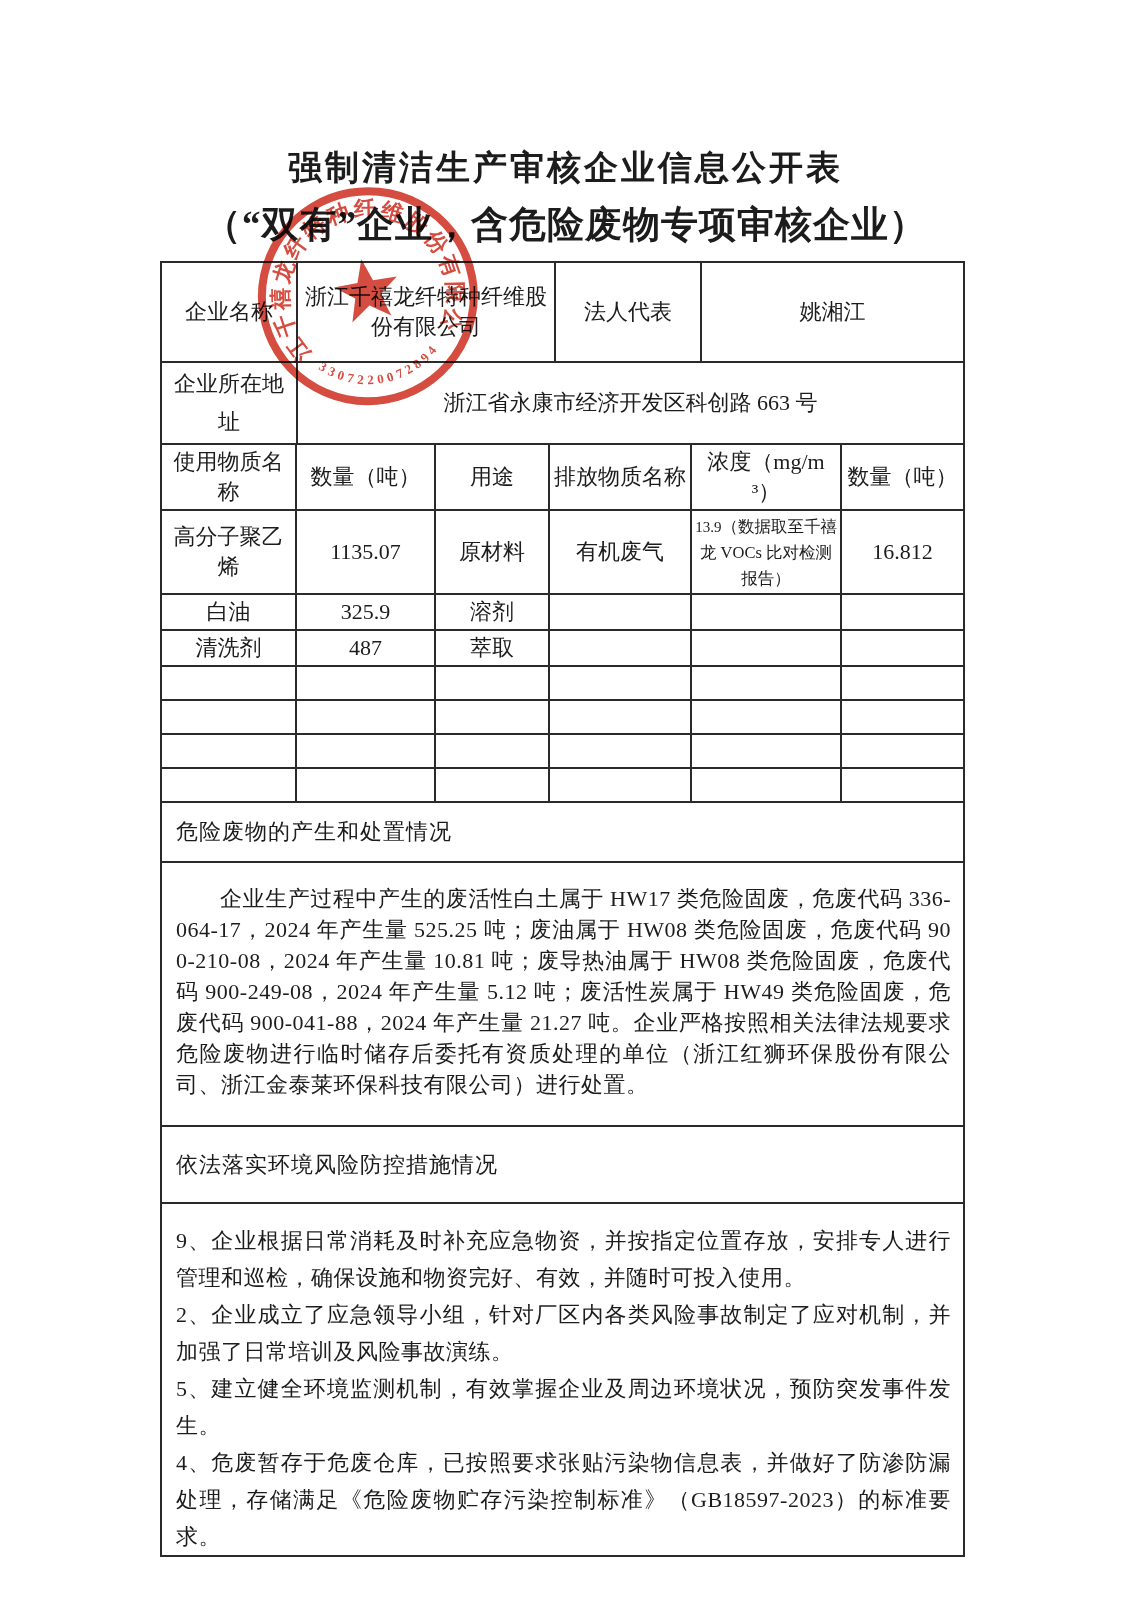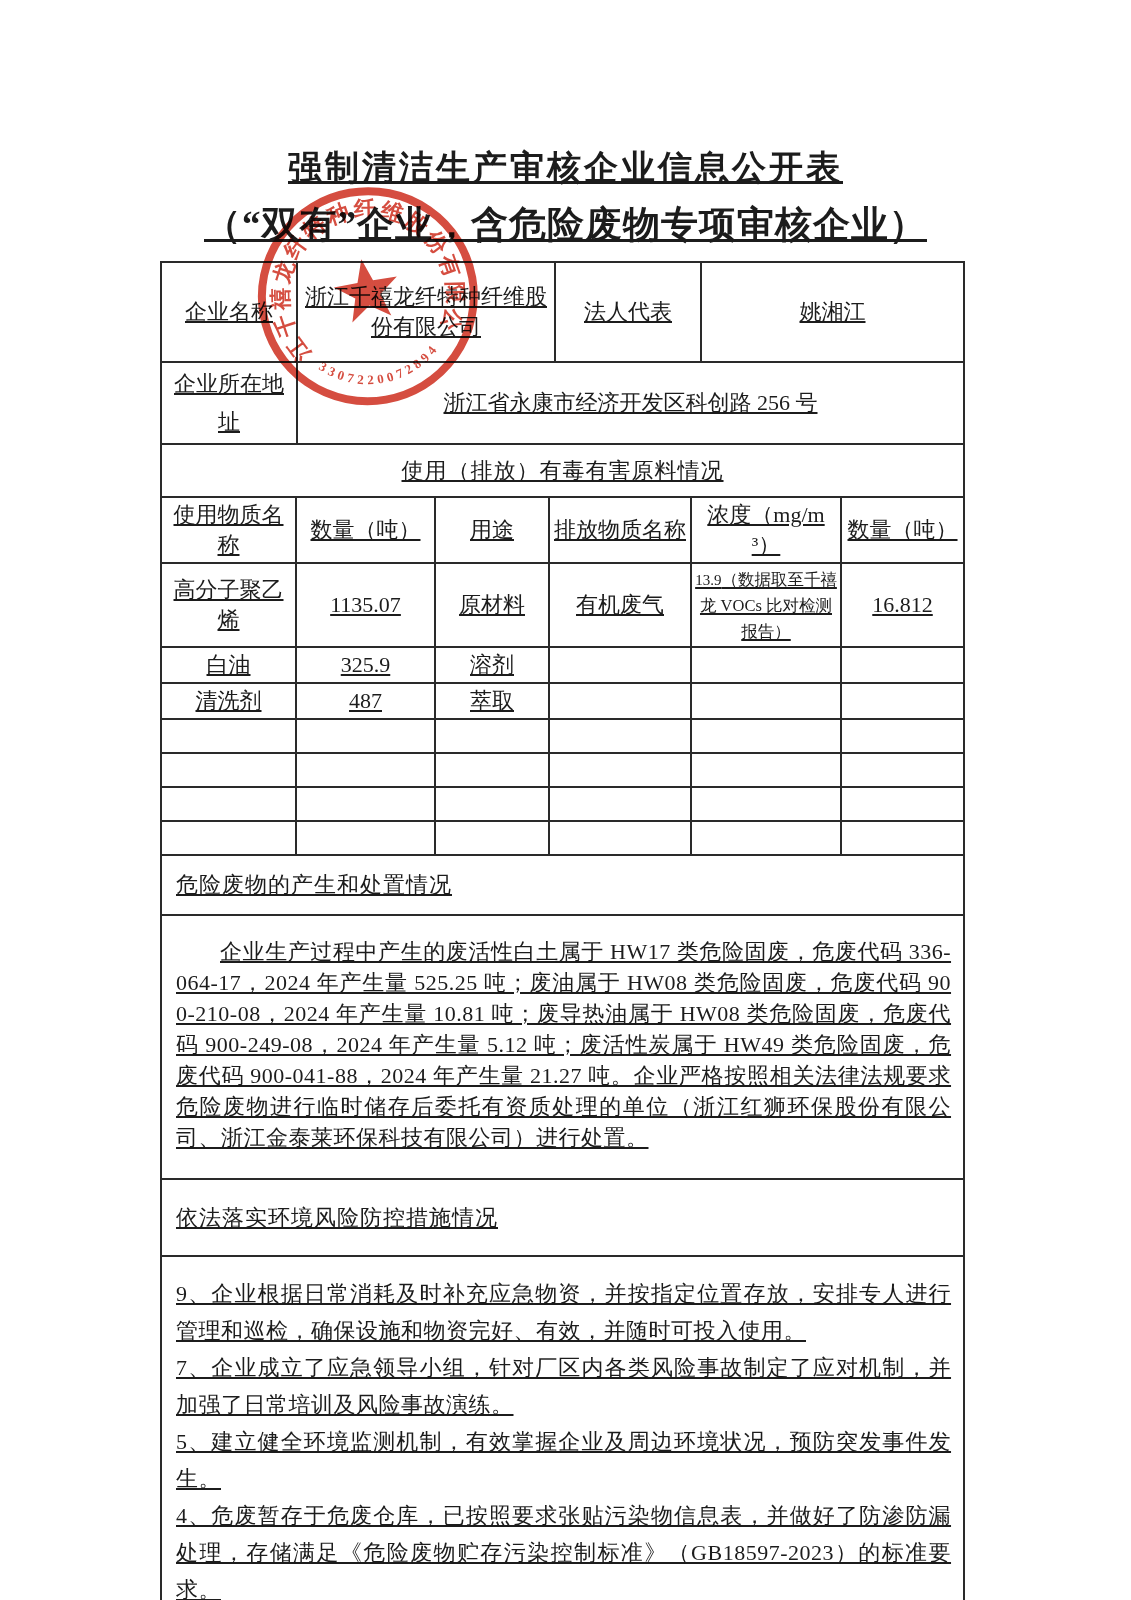--- a/index.html
+++ b/index.html
@@ -3,21 +3,20 @@
 <meta charset="utf-8">
 <style>
   html,body{margin:0;padding:0;background:#ffffff;}
   .page{
     position:relative;
     width:1131px;height:1600px;
     background:#ffffff;
     font-family:"Liberation Serif","DejaVu Serif",serif;
     color:#1c1c1c;
     overflow:hidden;
-    text-decoration:underline;
   }
   .title{
     padding-top:148px;
     text-align:center;
     font-size:34px;
     font-weight:bold;
     letter-spacing:3px;
     line-height:1.2;
   }
   .subtitle{
@@ -104,38 +103,35 @@
         </colgroup>
       <tbody>
         <tr class="r-name">
           <td>企业名称</td>
           <td>浙江千禧龙纤特种纤维股份有限公司</td>
           <td>法人代表</td>
           <td>姚湘江</td>
         </tr>
         <tr class="r-addr">
           <td>企业所在地址</td>
-          <td colspan="3">浙江省永康市经济开发区科创路 256 号</td>
+          <td colspan="3">浙江省永康市经济开发区科创路 663 号</td>
         </tr>
       </tbody>
     </table>
 
     <table class="t">
       <colgroup>
           <col style="width:135px">
           <col style="width:139px">
           <col style="width:114px">
           <col style="width:142px">
           <col style="width:150px">
           <col style="width:123px">
         </colgroup>
       <tbody>
-        <tr class="r-sec">
-          <td colspan="6">使用（排放）有毒有害原料情况</td>
-        </tr>
         <tr class="r-head">
           <td>使用物质名称</td>
           <td>数量（吨）</td>
           <td>用途</td>
           <td>排放物质名称</td>
           <td>浓度（mg/m³）</td>
           <td>数量（吨）</td>
         </tr>
         <tr class="r-main">
           <td>高分子聚乙烯</td>
@@ -201,21 +197,21 @@
           <td colspan="6" class="para-cell">
             <div class="indent">企业生产过程中产生的废活性白土属于 HW17 类危险固废，危废代码 336-064-17，2024 年产生量 525.25 吨；废油属于 HW08 类危险固废，危废代码 900-210-08，2024 年产生量 10.81 吨；废导热油属于 HW08 类危险固废，危废代码 900-249-08，2024 年产生量 5.12 吨；废活性炭属于 HW49 类危险固废，危废代码 900-041-88，2024 年产生量 21.27 吨。企业严格按照相关法律法规要求危险废物进行临时储存后委托有资质处理的单位（浙江红狮环保股份有限公司、浙江金泰莱环保科技有限公司）进行处置。</div>
           </td>
         </tr>
         <tr class="r-sec3">
           <td colspan="6" class="sec-left">依法落实环境风险防控措施情况</td>
         </tr>
         <tr>
           <td colspan="6" class="para2-cell">
             <div>9、企业根据日常消耗及时补充应急物资，并按指定位置存放，安排专人进行管理和巡检，确保设施和物资完好、有效，并随时可投入使用。</div>
-            <div>7、企业成立了应急领导小组，针对厂区内各类风险事故制定了应对机制，并加强了日常培训及风险事故演练。</div>
+            <div>2、企业成立了应急领导小组，针对厂区内各类风险事故制定了应对机制，并加强了日常培训及风险事故演练。</div>
             <div>5、建立健全环境监测机制，有效掌握企业及周边环境状况，预防突发事件发生。</div>
             <div>4、危废暂存于危废仓库，已按照要求张贴污染物信息表，并做好了防渗防漏处理，存储满足《危险废物贮存污染控制标准》（GB18597-2023）的标准要求。</div>
           </td>
         </tr>
       </tbody>
     </table>
   </div>
 
   <svg class="stamp" viewBox="0 0 262 262" aria-hidden="true">
     <ellipse cx="130" cy="130" rx="106" ry="105" fill="none" stroke="#cf3425" stroke-width="8"></ellipse>

